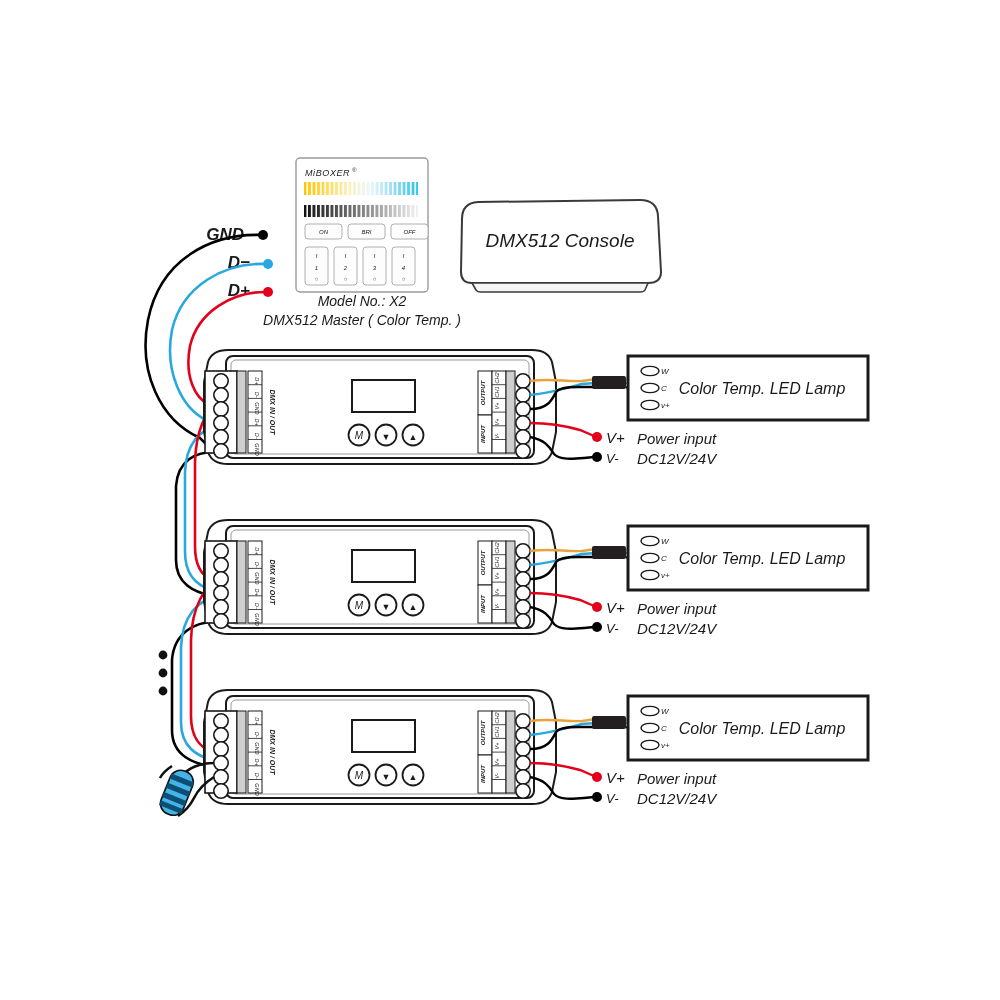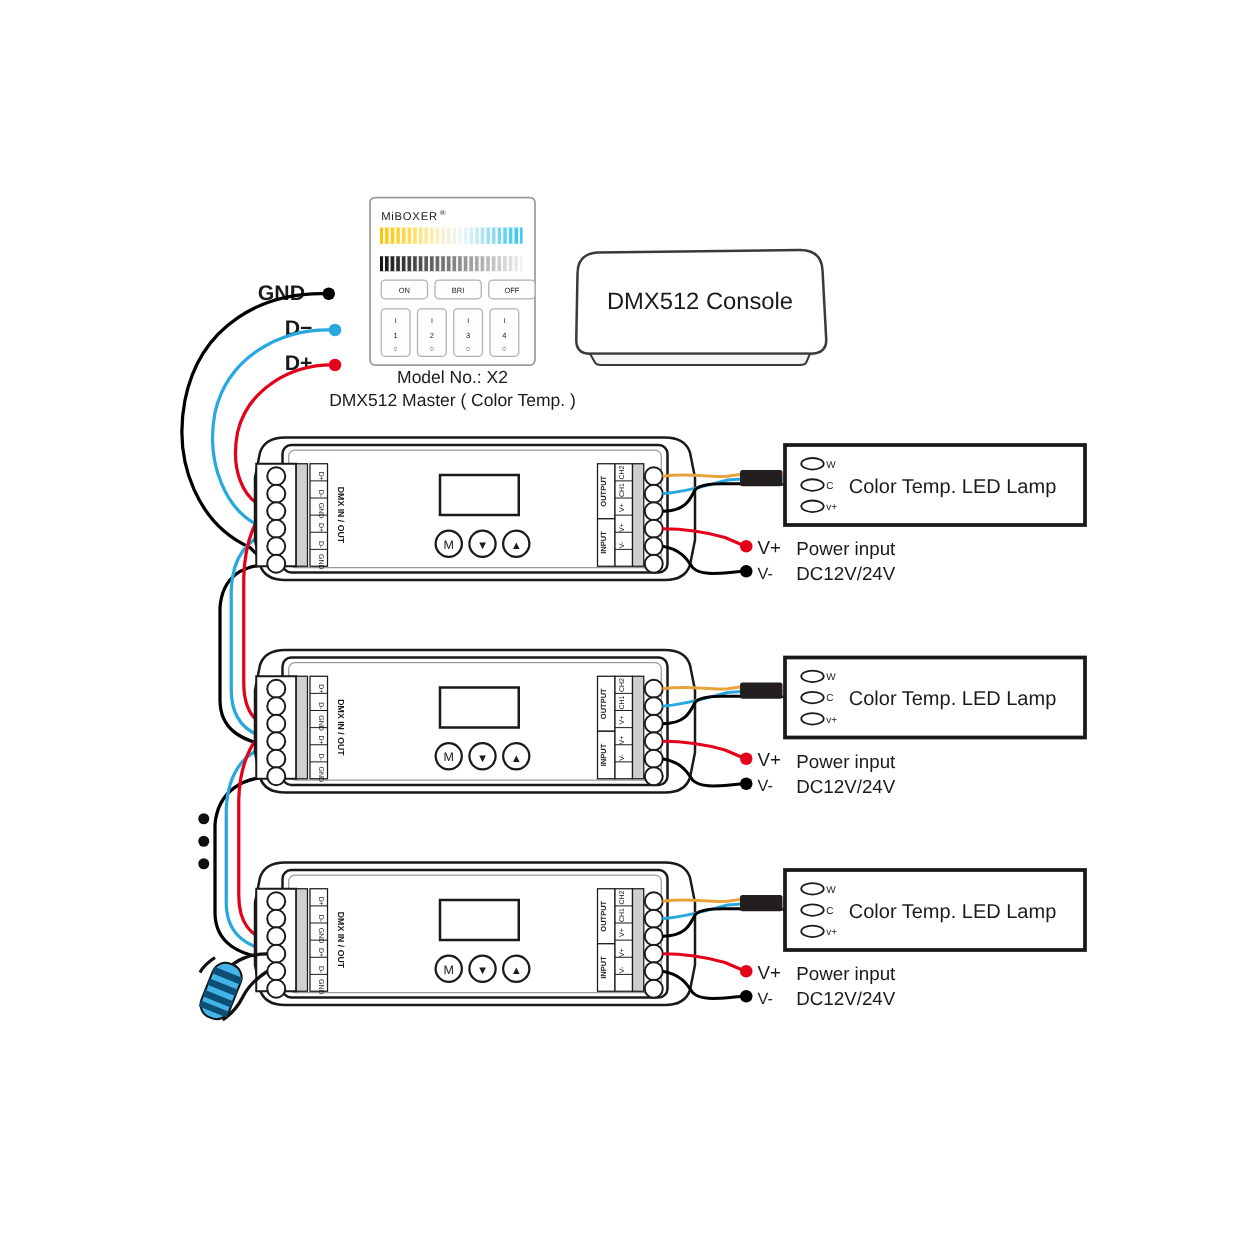--- a/index.html
+++ b/index.html
@@ -1,17 +1,17 @@
 <!DOCTYPE html>
 <html><head>
 <meta charset="utf-8">
 <style>
   html,body{margin:0;padding:0;background:#ffffff;}
   body{width:1000px;height:1000px;font-family:"Liberation Sans",sans-serif;overflow:hidden;}
-  #stage{position:relative;width:880px;height:1000px;}
+  #stage{position:relative;width:880px;height:1000px;font-style:italic;}
   svg{display:block;}
   .txt{font-family:"Liberation Sans",sans-serif;fill:#1a1a1a;}
 </style>
 </head>
 <body>
 
 <div id="stage">
 <svg width="1000" height="1000" viewBox="0 0 1000 1000" xmlns="http://www.w3.org/2000/svg">
   <defs>
     <linearGradient id="ctGrad" x1="0" y1="0" x2="1" y2="0">

